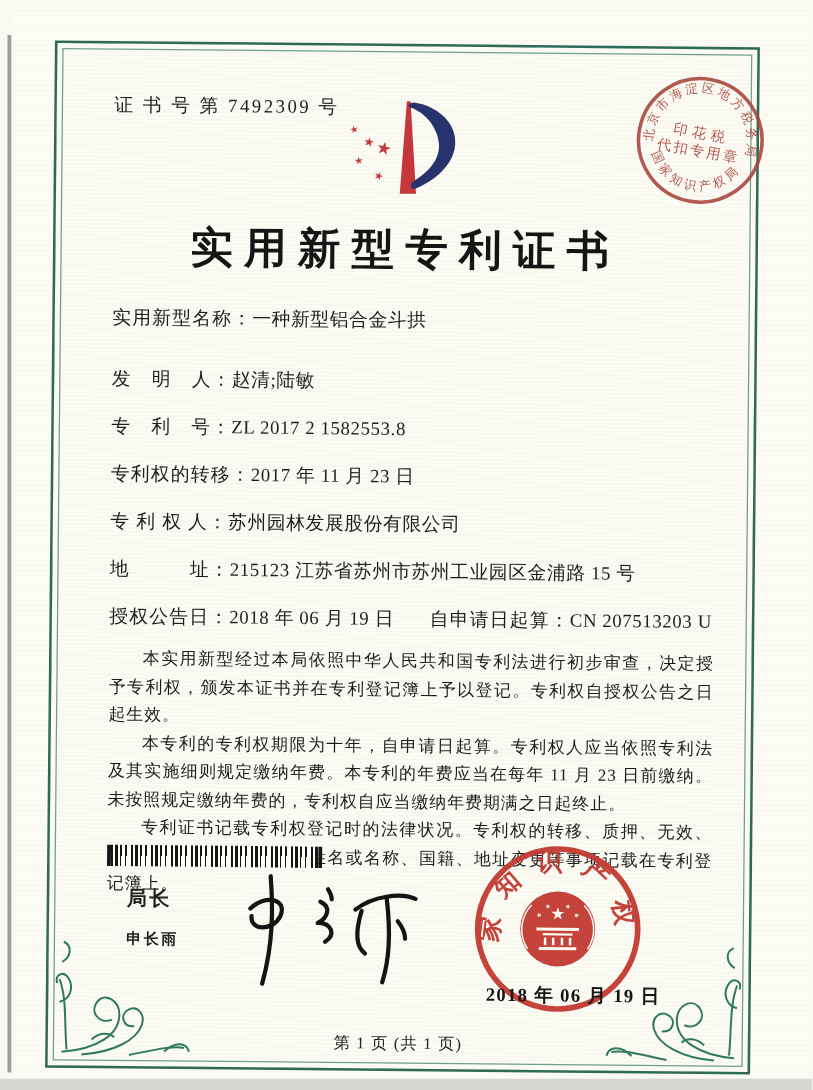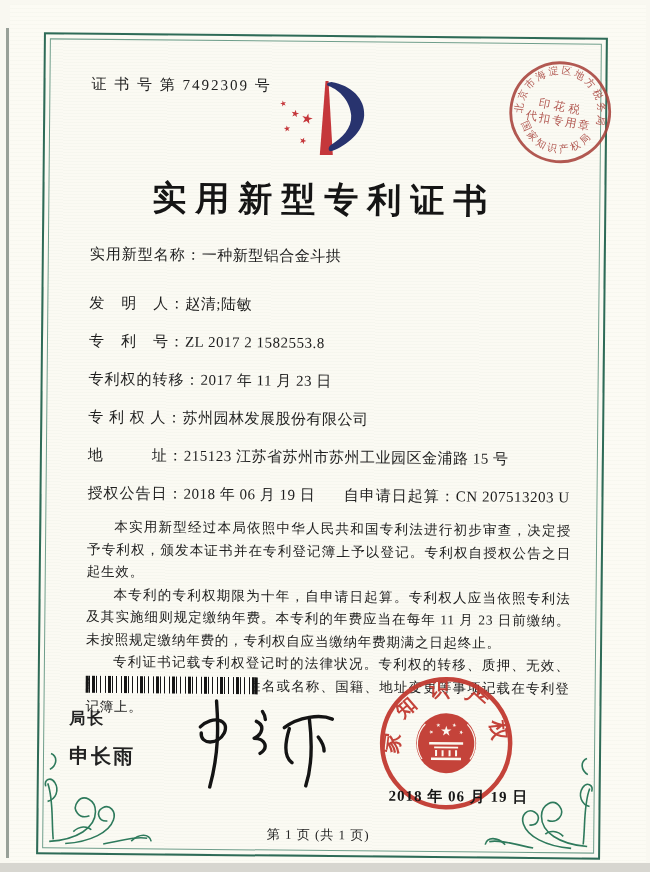--- a/index.html
+++ b/index.html
@@ -44,23 +44,23 @@
   
   .body-text{left:46px;top:481px;width:484px;font-size:13.5px;line-height:22.5px;letter-spacing:.8px;color:#1c1c1c;}
   .body-text p{position:static;margin:0;text-indent:2em;text-align:justify;}
   
   .barcode{
     left:46px;top:641px;width:166px;height:17px;
     background:repeating-linear-gradient(90deg,#151515 0 1.5px,#fdfdf8 1.5px 3px,#151515 3px 6px,#fdfdf8 6px 7.5px,#151515 7.5px 8.5px,#fdfdf8 8.5px 11px,#151515 11px 12.5px,#fdfdf8 12.5px 16px);
     border-left:3px solid #151515;border-right:3px solid #151515;
   }
   
-  .director{left:30px;top:674px;font-family:Liberation Serif, serif;font-weight:bold;color:#222;}
+  .director{left:62px;top:674px;font-family:Liberation Serif, serif;font-weight:bold;color:#222;}
   .director .t{position:static;display:block;font-size:16px;letter-spacing:2px;}
-  .director .n{position:static;display:block;font-size:20px;letter-spacing:2px;margin-top:13px;}
+  .director .n{position:static;display:block;font-size:12px;letter-spacing:2px;margin-top:13px;}
   .signature{left:133px;top:655px;width:178px;height:108px;}
   
   .office-seal{left:336px;top:634px;width:142px;height:142px;opacity:.95;}
   .seal-date{left:350px;top:749px;font-size:15px;font-weight:600;letter-spacing:1px;color:#161616;white-space:nowrap;}
   .footer{left:0;right:0;top:789px;text-align:center;font-size:13px;letter-spacing:1px;color:#222;}
   
   .ornament{width:122px;height:122px;bottom:3px;}
   .ornament.left{left:3px;}
   .ornament.right{right:3px;transform:scaleX(-1);}
   svg text{font-family:"Liberation Serif","DejaVu Serif",serif;}

